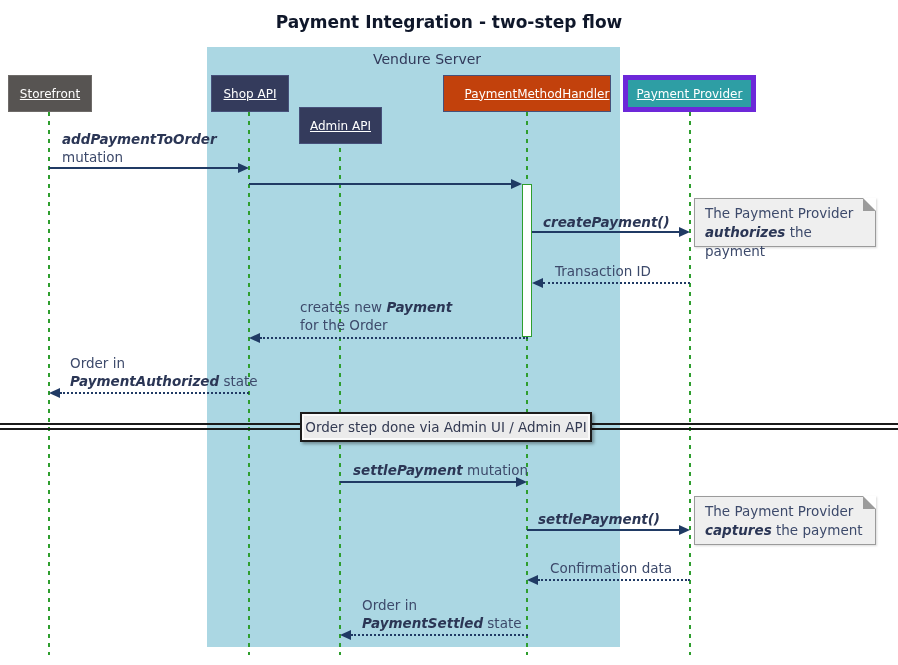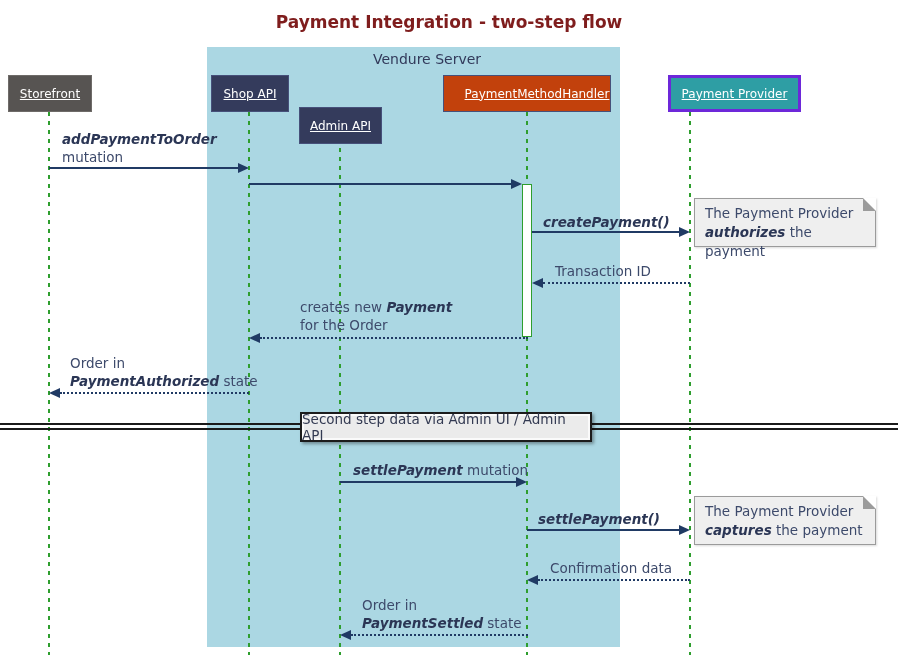--- a/index.html
+++ b/index.html
@@ -3,21 +3,21 @@
 <meta charset="utf-8">
 <style>
   html,body { margin:0; padding:0; background:#ffffff; }
   .canvas {
     position:relative; width:898px; height:665px; background:#ffffff;
     font-family:"DejaVu Sans","Liberation Sans",sans-serif; overflow:hidden;
     color:#2e3a5c;
   }
   .title {
     position:absolute; left:0; top:12px; width:898px; text-align:center;
-    font-size:17px; font-weight:bold; color:#7f1d1d;
+    font-size:17px; font-weight:bold; color:#0f172a;
   }
   .frame {
     position:absolute; left:207px; top:47px; width:413px; height:600px;
     background:#abd7e3;
   }
   .frame-label {
     position:absolute; left:207px; top:51px; width:440px; text-align:center;
     font-size:14px; color:#31395a;
   }
   .lifeline {
@@ -30,21 +30,21 @@
   .ll-pmh       { left:526px; }
   .ll-provider  { left:689px; }
   .participant {
     position:absolute; top:75px; height:37px; display:flex; align-items:center;
     justify-content:center; color:#ffffff; font-size:12px; box-sizing:border-box;text-decoration:underline;
   }
   .p-storefront { left:8px;   width:84px;  background:#575452; border:1px solid #6e6b68; }
   .p-shop       { left:211px; width:78px;  background:#343b5c; border:1px solid #46507a; }
   .p-admin      { left:299px; width:83px;  background:#343b5c; border:1px solid #46507a;margin-top:32px; }
   .p-pmh        { left:443px; width:168px; background:#c2410c; border:1px solid #46507a;padding-left:20px; }
-  .p-provider   { left:623px; width:133px; background:#2e9ea4; border:3px solid #6d28d9;margin-left:45px; }
+  .p-provider   { left:623px; width:133px; background:#2e9ea4; border:5px solid #6d28d9; }
   .activation {
     position:absolute; left:522px; top:184px; width:10px; height:153px;
     background:#ffffff; border:1px solid #2e9e2e; box-sizing:border-box;
   }
   .line  { position:absolute; height:0; border-top:2px solid #203a64; }
   .dline { position:absolute; height:0; border-top:2px dotted #203a64; }
   .head-r {
     position:absolute; width:0; height:0;
     border-top:5px solid transparent; border-bottom:5px solid transparent;
     border-left:11px solid #203a64;
@@ -163,21 +163,21 @@
   <div class="head-l m5-head"></div>
 
   <div class="mlabel m6-lab">
     <div><span>Order in</span></div>
     <div><span class="b">PaymentAuthorized</span><span> state</span></div>
   </div>
   <div class="dline m6-line"></div>
   <div class="head-l m6-head"></div>
 
   <div class="divider-lines"></div>
-  <div class="divider-box">Second step data via Admin UI / Admin API</div>
+  <div class="divider-box">Order step done via Admin UI / Admin API</div>
 
   <div class="mlabel m7-lab">
     <span class="b">settlePayment</span><span> mutation</span>
   </div>
   <div class="line m7-line"></div>
   <div class="head-r m7-head"></div>
 
   <div class="mlabel m8-lab">
     <span class="b">settlePayment()</span>
   </div>

